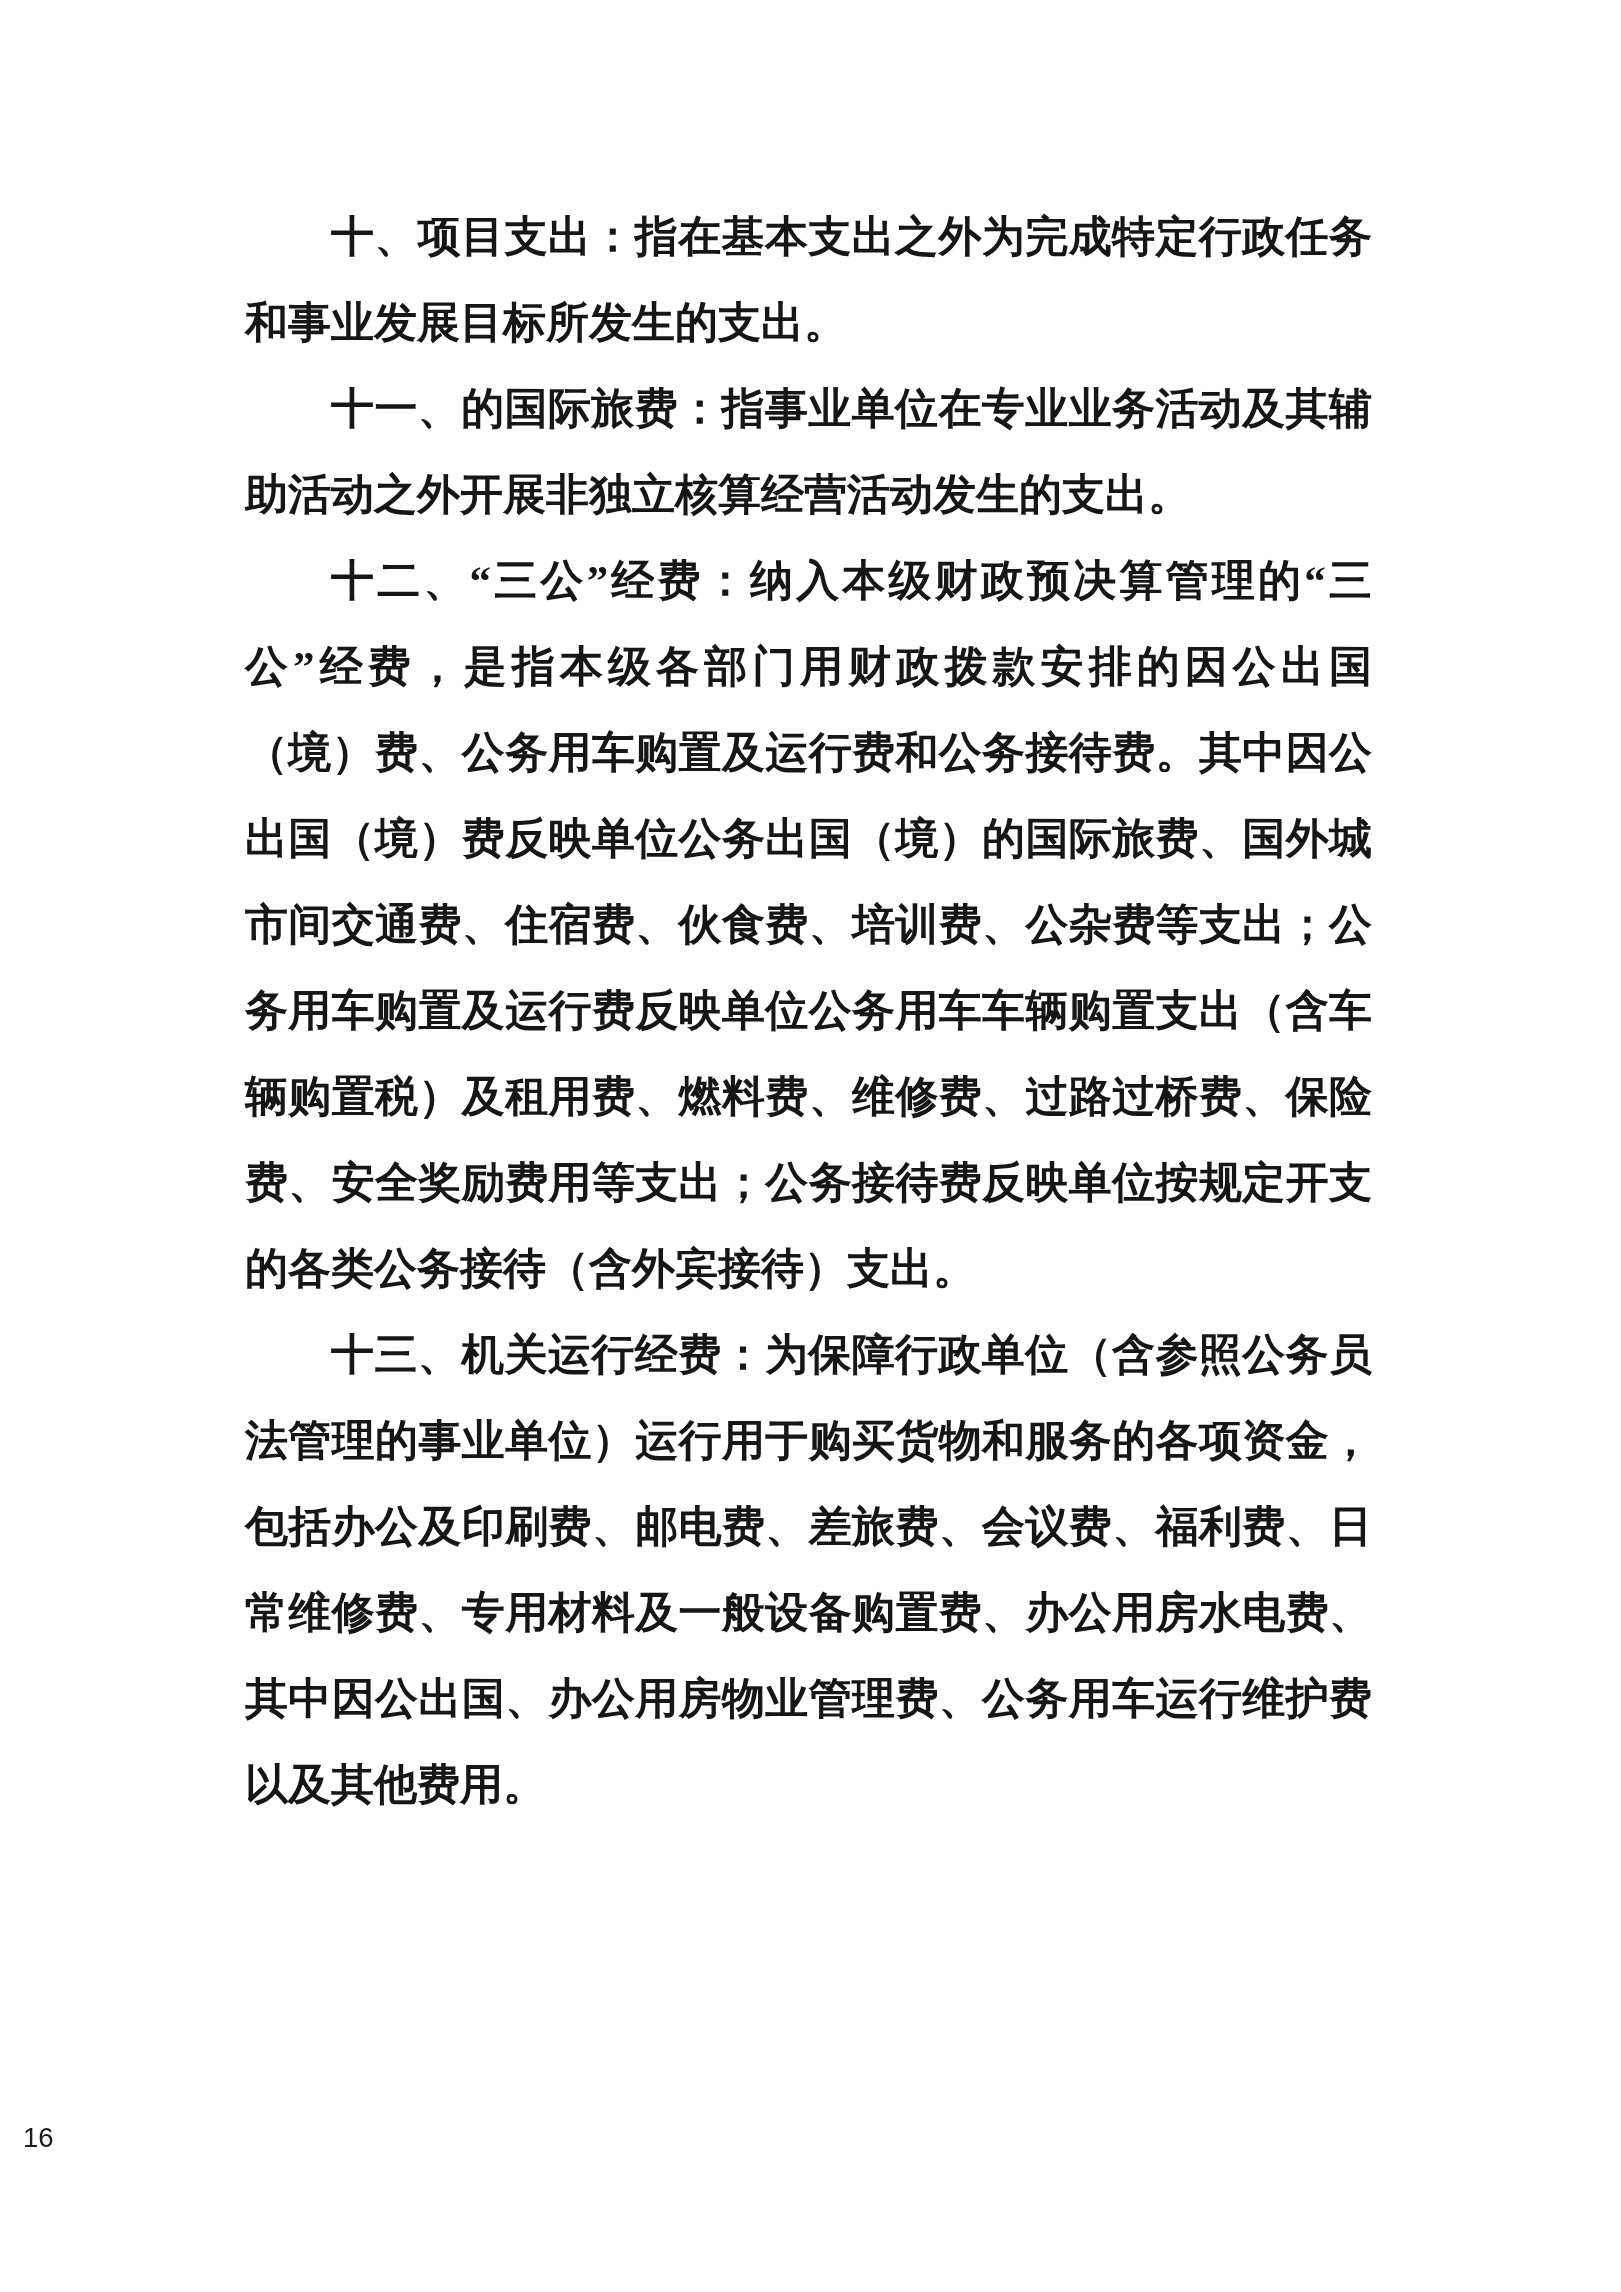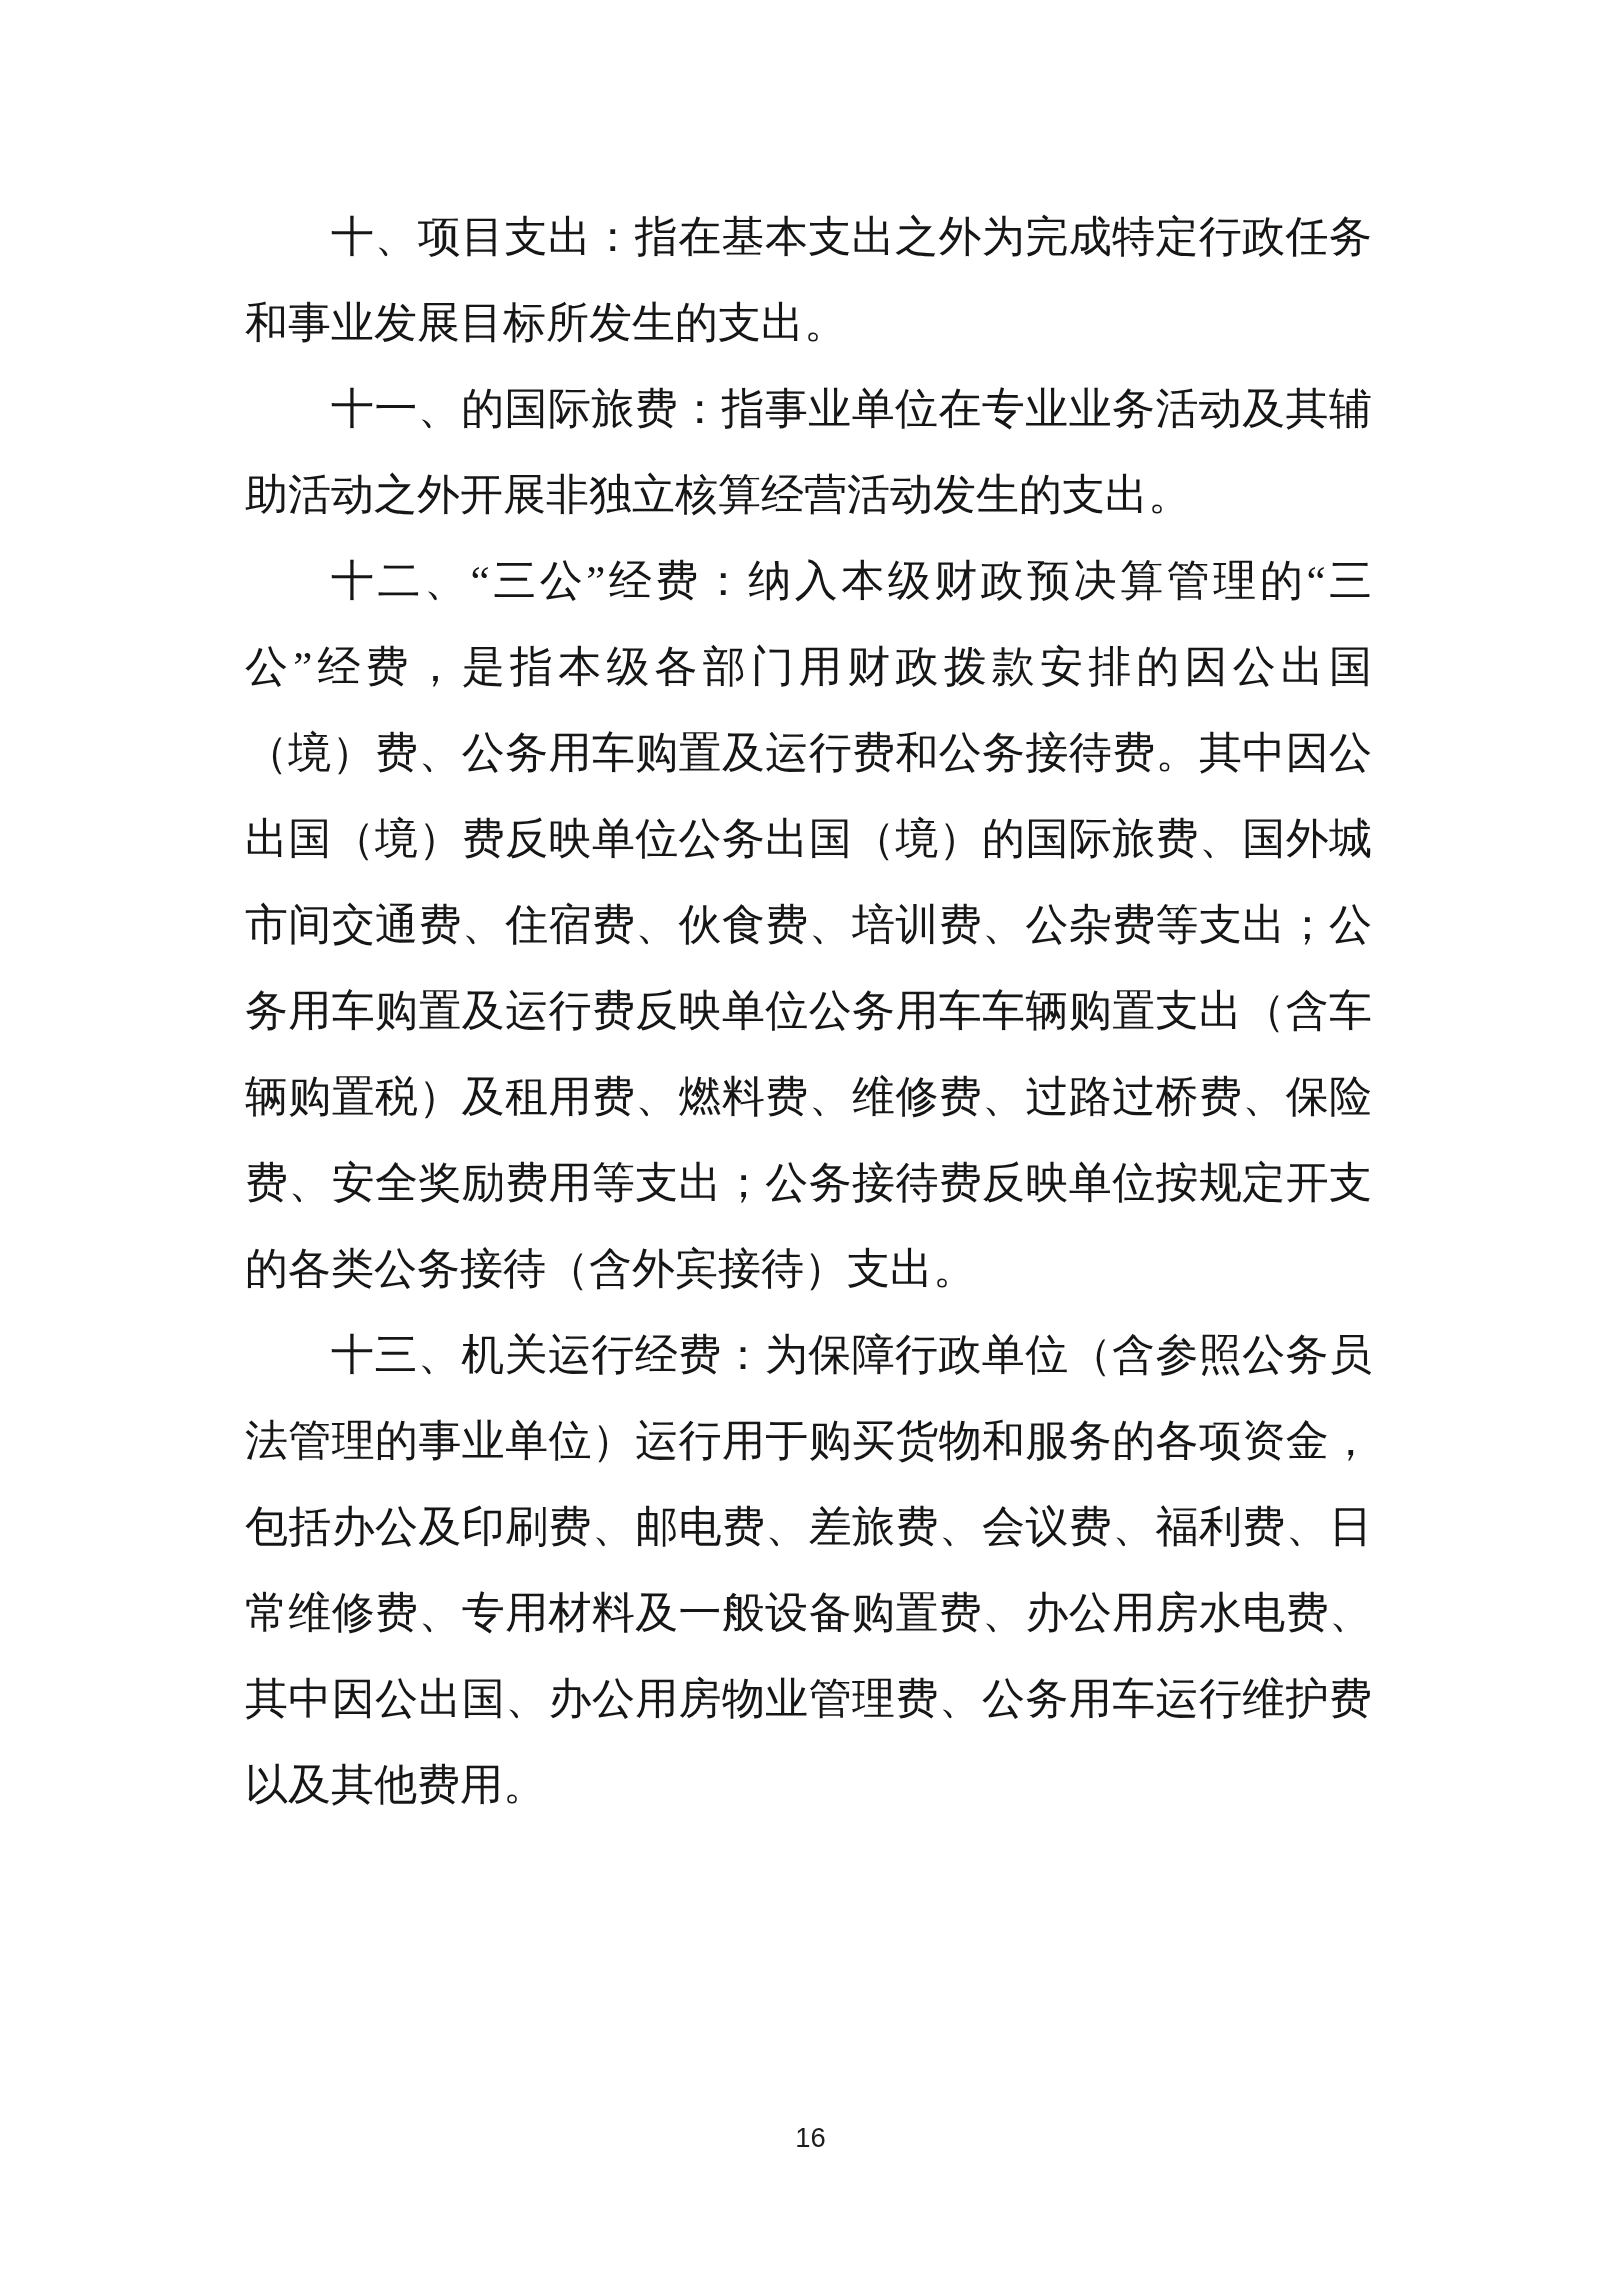--- a/index.html
+++ b/index.html
@@ -26,32 +26,33 @@
     text-align: justify;
     text-justify: inter-character;
     letter-spacing: 0;
     word-break: normal;
     line-break: auto;
   }
   .doc-body p {
     margin: 0;
     padding: 0;
     text-indent: 2em;
-    font-weight: 400;
+    font-weight: 700;
   }
   .page-number {
     position: absolute;
     left: 0;
     right: 0;
     top: 2121px;
-    text-align: center;
+    text-align: left;
     font-family: "Liberation Sans", "DejaVu Sans", sans-serif;
     font-size: 27.4px;
     line-height: 33px;
     color: #1c1c1c;
+    padding-left: 23px;
   }
 </style>
 </head>
 <body>
 
 <div class="page">
 
   <div class="doc-body">
 
   <p>十、项目支出：指在基本支出之外为完成特定行政任务和事业发展目标所发生的支出。</p>

